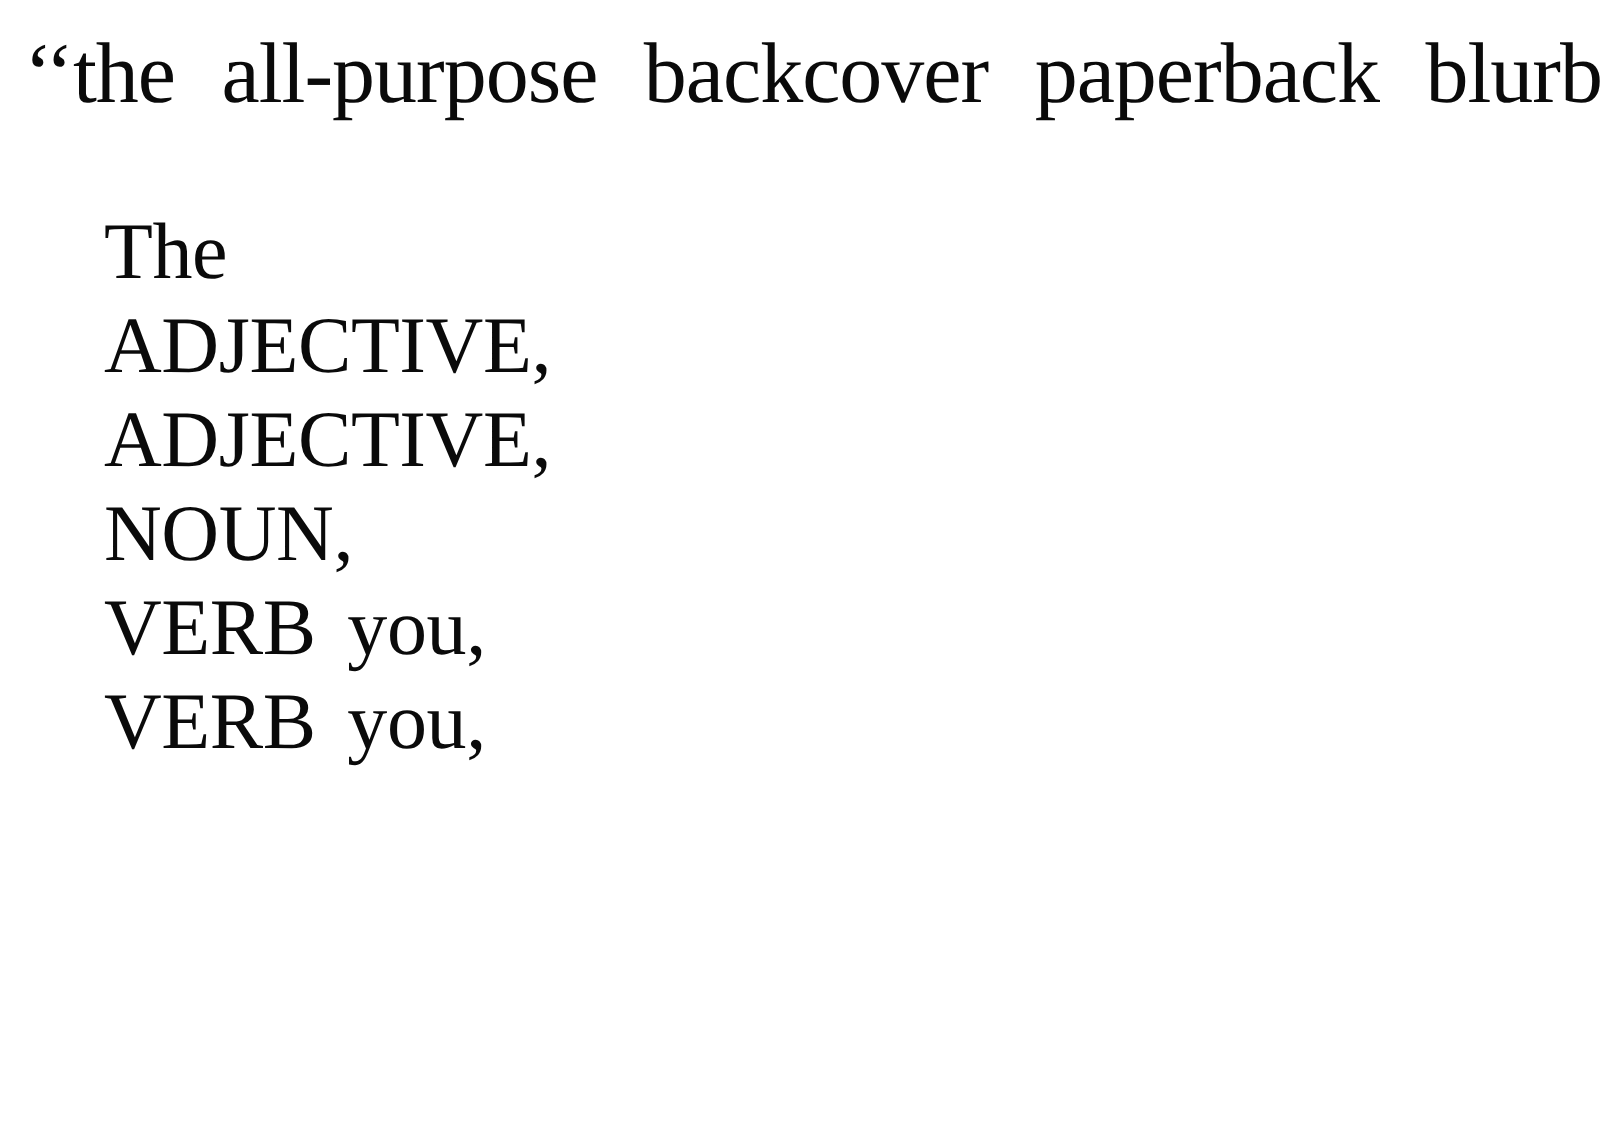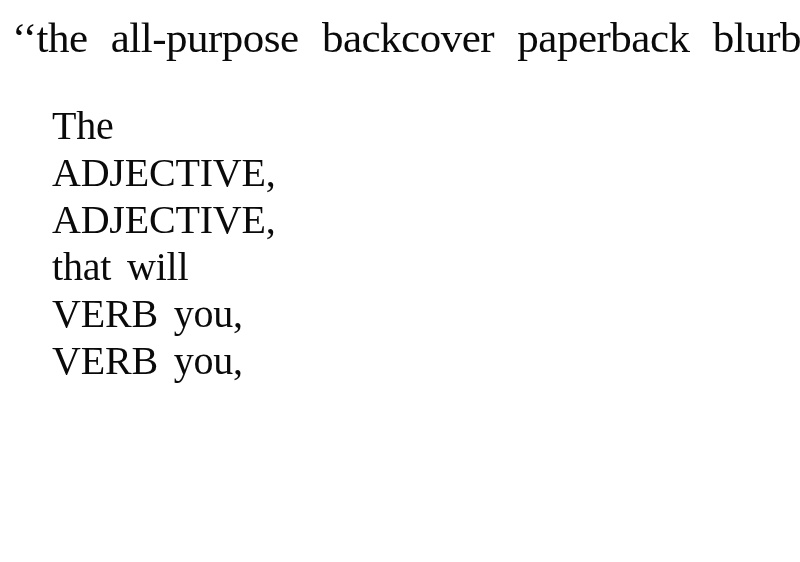--- a/index.html
+++ b/index.html
@@ -46,18 +46,18 @@
 <body>
 
 <div class="page">
 
   <div class="blurb-heading">‘‘the all-purpose backcover paperback blurb,’’</div>
 
   <div class="poem">
     <div class="poem-line">The</div>
     <div class="poem-line">ADJECTIVE,</div>
     <div class="poem-line">ADJECTIVE,</div>
-    <div class="poem-line">that will</div>
+    <div class="poem-line">NOUN,</div>
     <div class="poem-line">VERB you,</div>
     <div class="poem-line">VERB you,</div>
   </div>
 
 </div>
 
 </body></html>

